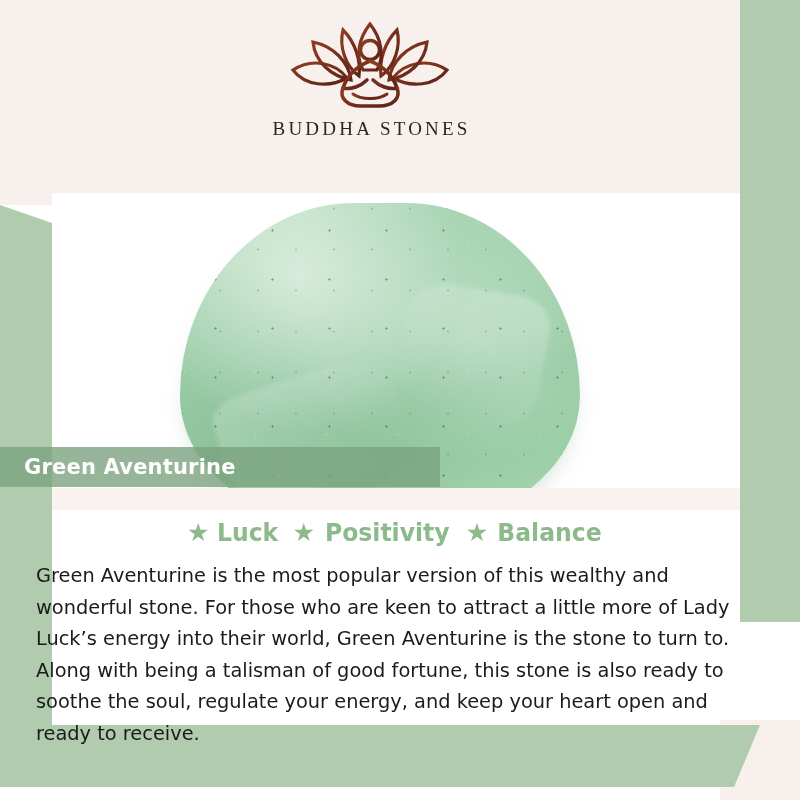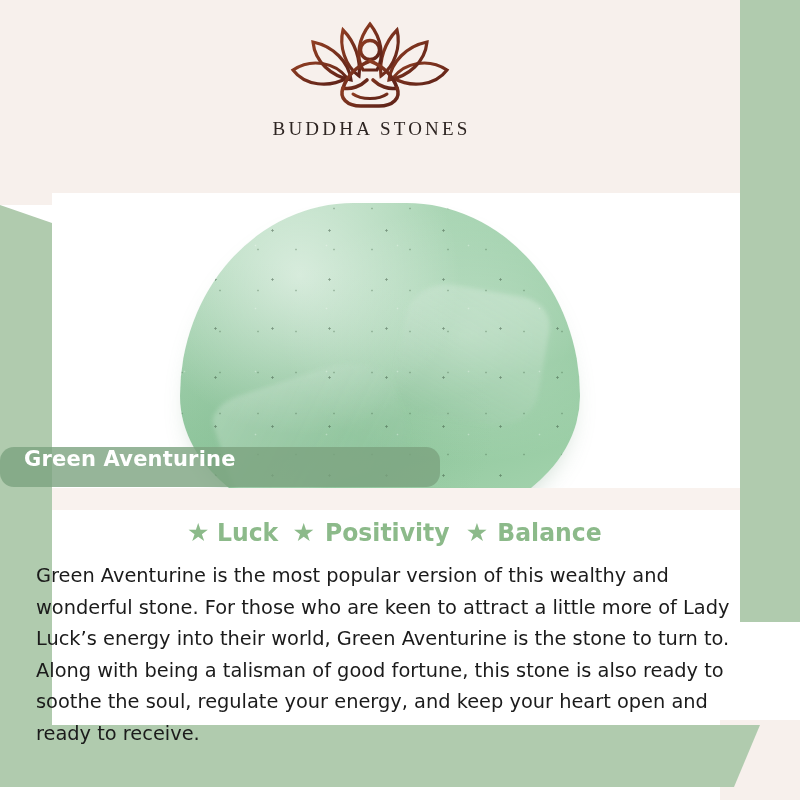--- a/index.html
+++ b/index.html
@@ -153,21 +153,21 @@
   }
 
   
   .label-bar {
     position: absolute;
     left: 0; top: 447px;
     width: 440px; height: 40px;
     background: rgba(124,162,128,0.80);
     z-index: 8;
     display: flex;
-    border-radius: 14px;
+    align-items: center;
   }
   .label-bar-text {
     margin-left: 24px;
     font-family: "DejaVu Sans", sans-serif;
     font-weight: bold;
     font-size: 21px;
     color: #ffffff;
     letter-spacing: 0.2px;
   }
 

